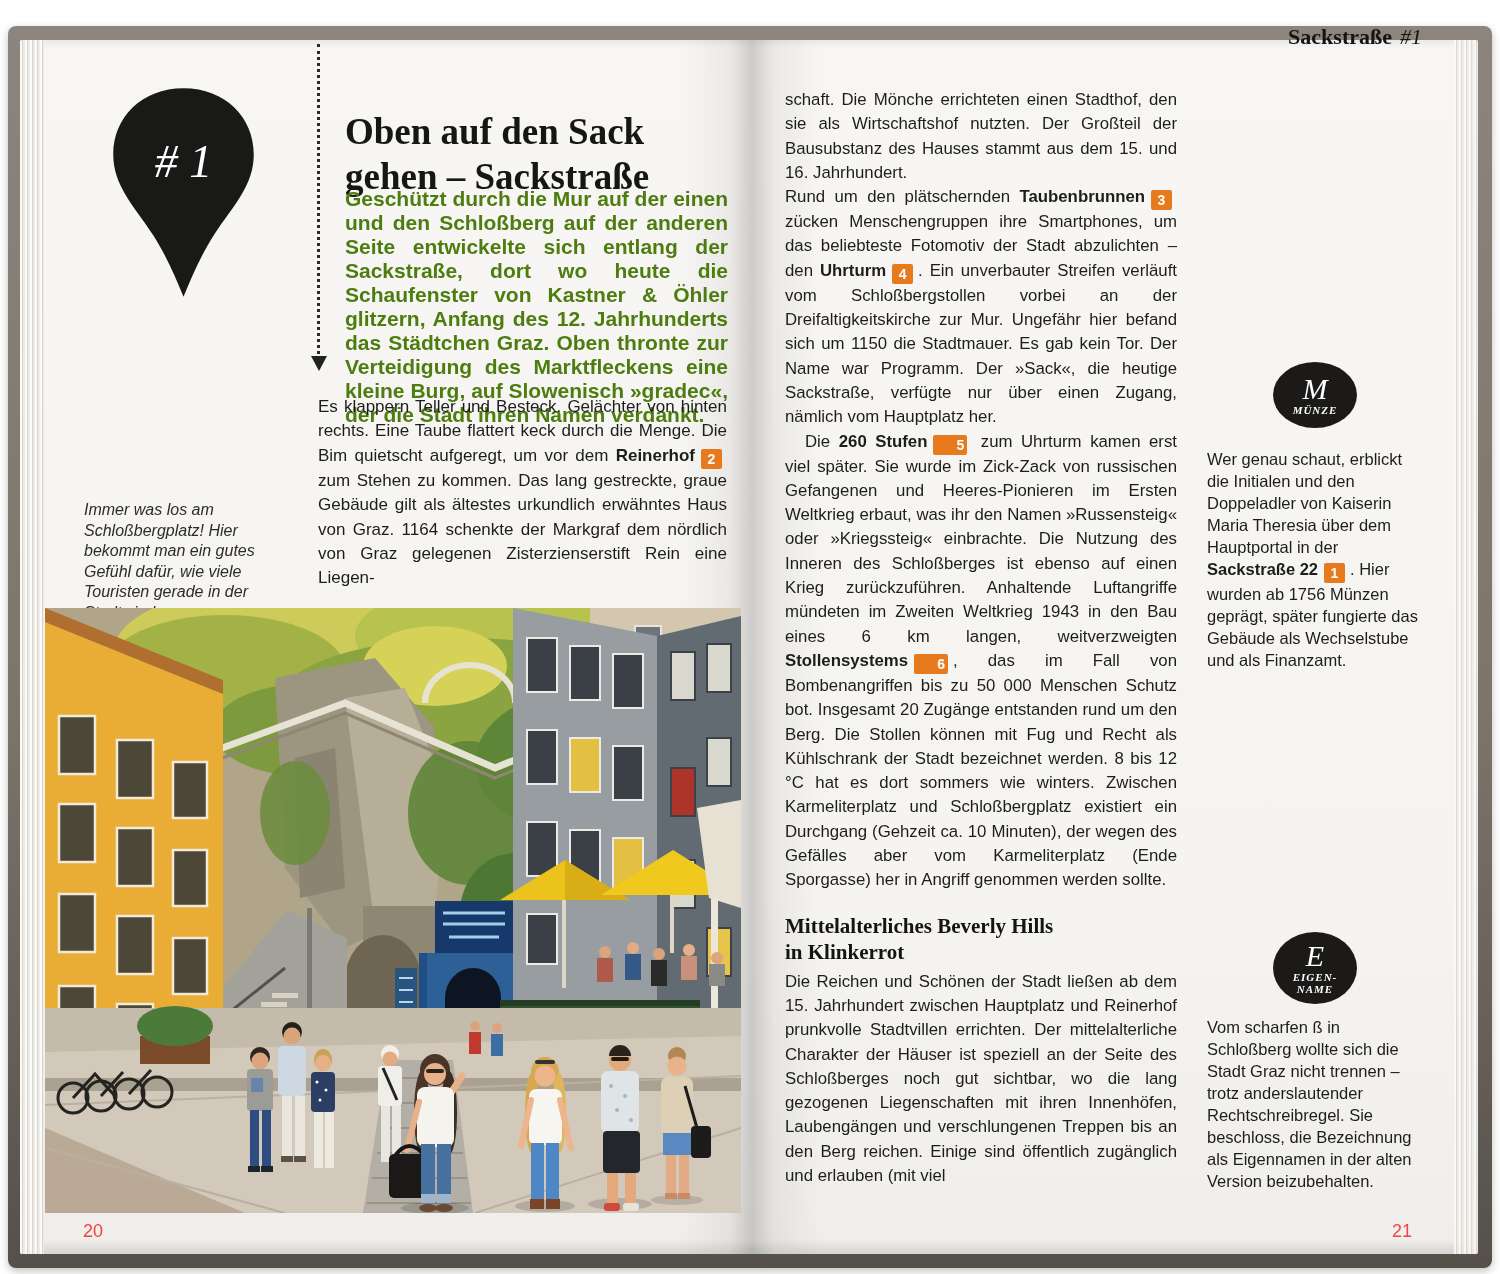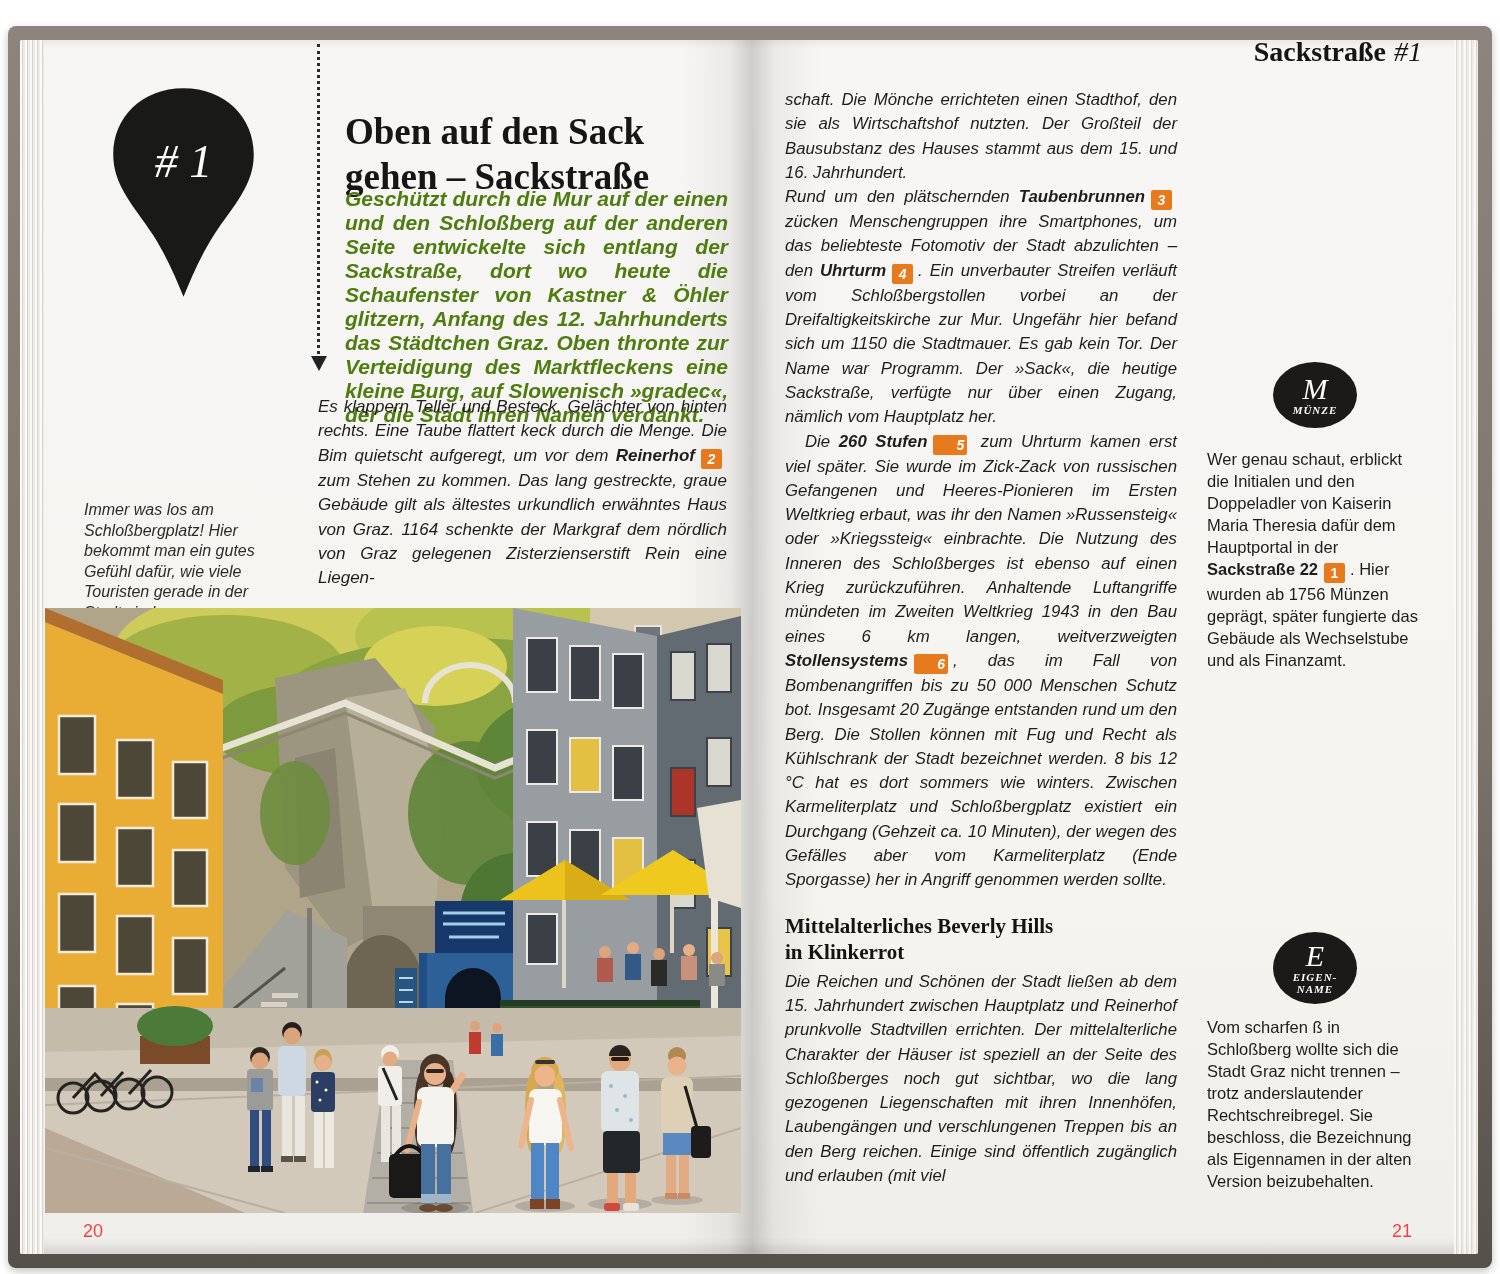--- a/index.html
+++ b/index.html
@@ -16,43 +16,43 @@
          background:repeating-linear-gradient(90deg,#fbfaf8 0 2px,#d8d4cd 2px 3px,#edebe6 3px 5px);}
   .edge-left{left:0;border-radius:2px 0 0 2px;}
   .edge-right{right:0;border-radius:0 2px 2px 0;opacity:.85;}
   .gutter{position:absolute;left:682px;top:40px;width:140px;bottom:20px;
          background:linear-gradient(90deg,rgba(0,0,0,0) 0%,rgba(0,0,0,.05) 34%,rgba(0,0,0,.17) 50%,rgba(0,0,0,.05) 66%,rgba(0,0,0,0) 100%);}
   .b{font-weight:700;}
   .badge{display:inline-block;min-width:15px;height:20px;line-height:20px;padding:0 3px;
          margin:0 5px 0 6px;background:var(--badge,#e87a1e);color:#fff;font-weight:700;
          font-size:14px;text-align:center;border-radius:2px;vertical-align:-3px;}
   p{margin:0;}
-  .just{text-align:justify;hyphens:auto;font-style:italic;}
+  .just{text-align:justify;hyphens:auto;}
   
   .pin{position:absolute;left:110px;top:85px;width:147px;height:215px;}
   .pin .pin-label{position:absolute;left:0;right:0;top:50px;text-align:center;color:#fff;
         font-family:"Liberation Serif",serif;font-style:italic;font-size:46px;}
   .dotted-line{position:absolute;left:317px;top:44px;height:310px;width:0;
         border-left:3px dotted #2b2b29;}
   .arrow-head{position:absolute;left:311px;top:356px;width:0;height:0;
         border-left:8px solid transparent;border-right:8px solid transparent;border-top:15px solid #222;}
   .title{position:absolute;left:345px;top:84px;width:400px;font-family:"Liberation Serif",serif;
         font-size:37px;line-height:45px;color:#161614;}
   .intro{position:absolute;left:345px;top:187px;width:383px;font-weight:700;
         font-size:21px;line-height:24px;color:#4d7c0f;}
   .body-left{position:absolute;left:318px;top:395px;width:409px;font-size:17px;line-height:24.4px;}
   .caption{position:absolute;left:84px;top:464px;width:198px;font-style:italic;
         font-size:16px;line-height:20.6px;color:#2c2c2a;margin-top:36px;}
   .photo{position:absolute;left:45px;top:608px;width:696px;height:605px;overflow:hidden;}
   .pagenum{position:absolute;top:1221px;font-size:18px;color:#ef4444;}
   .pagenum.left{left:83px;}
   .pagenum.right{right:88px;}
   
-  .header-right{position:absolute;right:78px;top:36px;text-align:right;
-        font-family:"Liberation Serif",serif;font-size:28px;color:#141412;}
+  .header-right{position:absolute;right:78px;top:24px;text-align:right;
+        font-family:"Liberation Serif",serif;font-size:22px;color:#141412;}
   .header-right .hb{font-weight:700;}
   .header-right .hi{font-style:italic;margin-left:8px;}
   .col-right{position:absolute;left:785px;top:88px;width:392px;font-size:16.8px;line-height:24.3px;}
   .col-right h3{font-family:"Liberation Serif",serif;font-size:21px;line-height:26px;
         margin:21px 0 5px;color:#141412;font-weight:700;}
   .col-right h3.second{margin-top:20px;}
   .indent{text-indent:20px;}
   
   .note-circle{position:absolute;width:84px;display:flex;flex-direction:column;align-items:center;
         justify-content:center;background:#1b1a18;border-radius:50%;color:#fff;
@@ -378,21 +378,21 @@
     <p class="just"><span>Rund um den plätschernden </span><span class="b">Taubenbrunnen</span><span class="badge">3</span><span> zücken Menschengruppen ihre Smartphones, um das beliebteste Fotomotiv der Stadt abzulichten – den </span><span class="b">Uhrturm</span><span class="badge">4</span><span>. Ein unverbauter Streifen verläuft vom Schloßbergstollen vorbei an der Dreifaltigkeitskirche zur Mur. Ungefähr hier befand sich um 1150 die Stadtmauer. Es gab kein Tor. Der Name war Programm. Der »Sack«, die heutige Sackstraße, verfügte nur über einen Zugang, nämlich vom Hauptplatz her.</span></p>
     <p class="just indent"><span>Die </span><span class="b">260 Stufen</span><span class="badge">5</span><span> zum Uhrturm kamen erst viel später. Sie wurde im Zick-Zack von russischen Gefangenen und Heeres-Pionieren im Ersten Weltkrieg erbaut, was ihr den Namen »Russensteig« oder »Kriegssteig« einbrachte. Die Nutzung des Inneren des Schloßberges ist ebenso auf einen Krieg zurückzuführen. Anhaltende Luftangriffe mündeten im Zweiten Weltkrieg 1943 in den Bau eines 6 km langen, weitverzweigten </span><span class="b">Stollensystems</span><span class="badge">6</span><span>, das im Fall von Bombenangriffen bis zu 50 000 Menschen Schutz bot. Insgesamt 20 Zugänge entstanden rund um den Berg. Die Stollen können mit Fug und Recht als Kühlschrank der Stadt bezeichnet werden. 8 bis 12 °C hat es dort sommers wie winters. Zwischen Karmeliterplatz und Schloßbergplatz existiert ein Durchgang (Gehzeit ca. 10 Minuten), der wegen des Gefälles aber vom Karmeliterplatz (Ende Sporgasse) her in Angriff genommen werden sollte.</span></p>
     <h3 class="second"><span>Mittelalterliches Beverly Hills</span><br><span>in Klinkerrot</span></h3>
     <p class="just">Die Reichen und Schönen der Stadt ließen ab dem 15. Jahrhundert zwischen Hauptplatz und Reinerhof prunkvolle Stadtvillen errichten. Der mittelalterliche Charakter der Häuser ist speziell an der Seite des Schloßberges noch gut sichtbar, wo die lang gezogenen Liegenschaften mit ihren Innenhöfen, Laubengängen und verschlungenen Treppen bis an den Berg reichen. Einige sind öffentlich zugänglich und erlauben (mit viel</p>
   </div>
 
   <div class="note-circle m-circle">
     <span class="init">M</span>
     <span class="lbl">MÜNZE</span>
   </div>
-  <p class="note-text m-text"><span>Wer genau schaut, erblickt die Initialen und den Doppeladler von Kaiserin Maria Theresia dafür dem Hauptportal in der </span><span class="b">Sackstraße 22</span><span class="badge">1</span><span>. Hier wurden ab 1756 Münzen geprägt, später fungierte das Gebäude als Wechselstube und als Finanzamt.</span></p>
+  <p class="note-text m-text"><span>Wer genau schaut, erblickt die Initialen und den Doppeladler von Kaiserin Maria Theresia über dem Hauptportal in der </span><span class="b">Sackstraße 22</span><span class="badge">1</span><span>. Hier wurden ab 1756 Münzen geprägt, später fungierte das Gebäude als Wechselstube und als Finanzamt.</span></p>
 
   <div class="note-circle e-circle">
     <span class="init">E</span>
     <span class="lbl"><span>EIGEN-</span><br><span>NAME</span></span>
   </div>
   <p class="note-text e-text">Vom scharfen ß in Schloßberg wollte sich die Stadt Graz nicht trennen – trotz anderslautender Rechtschreibregel. Sie beschloss, die Bezeichnung als Eigennamen in der alten Version beizubehalten.</p>
 
   <div class="pagenum right">21</div>
 </div>
 

